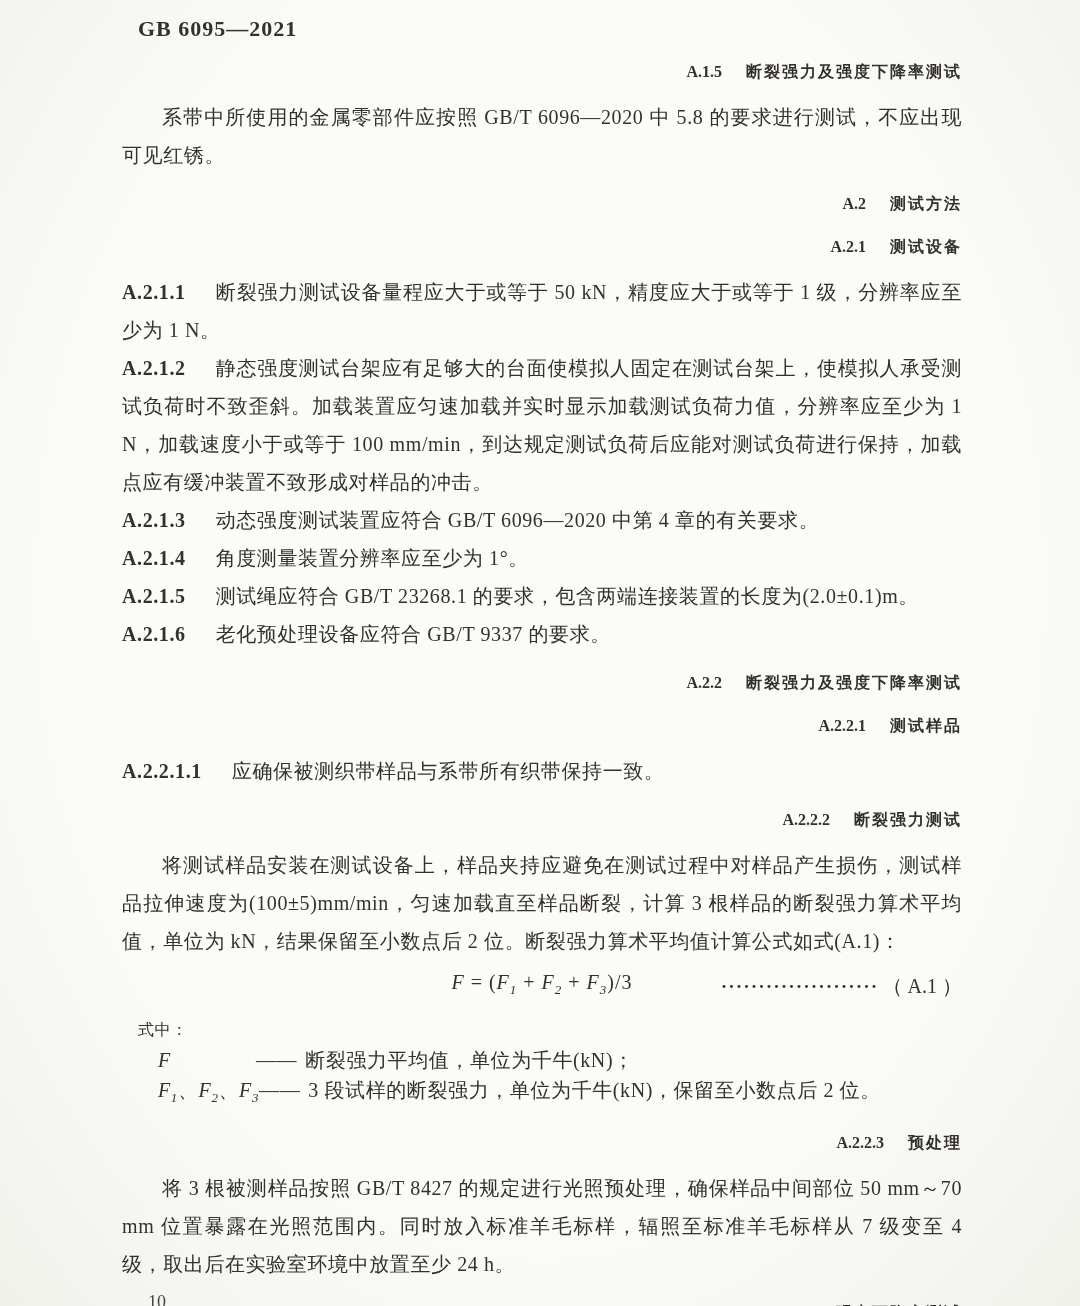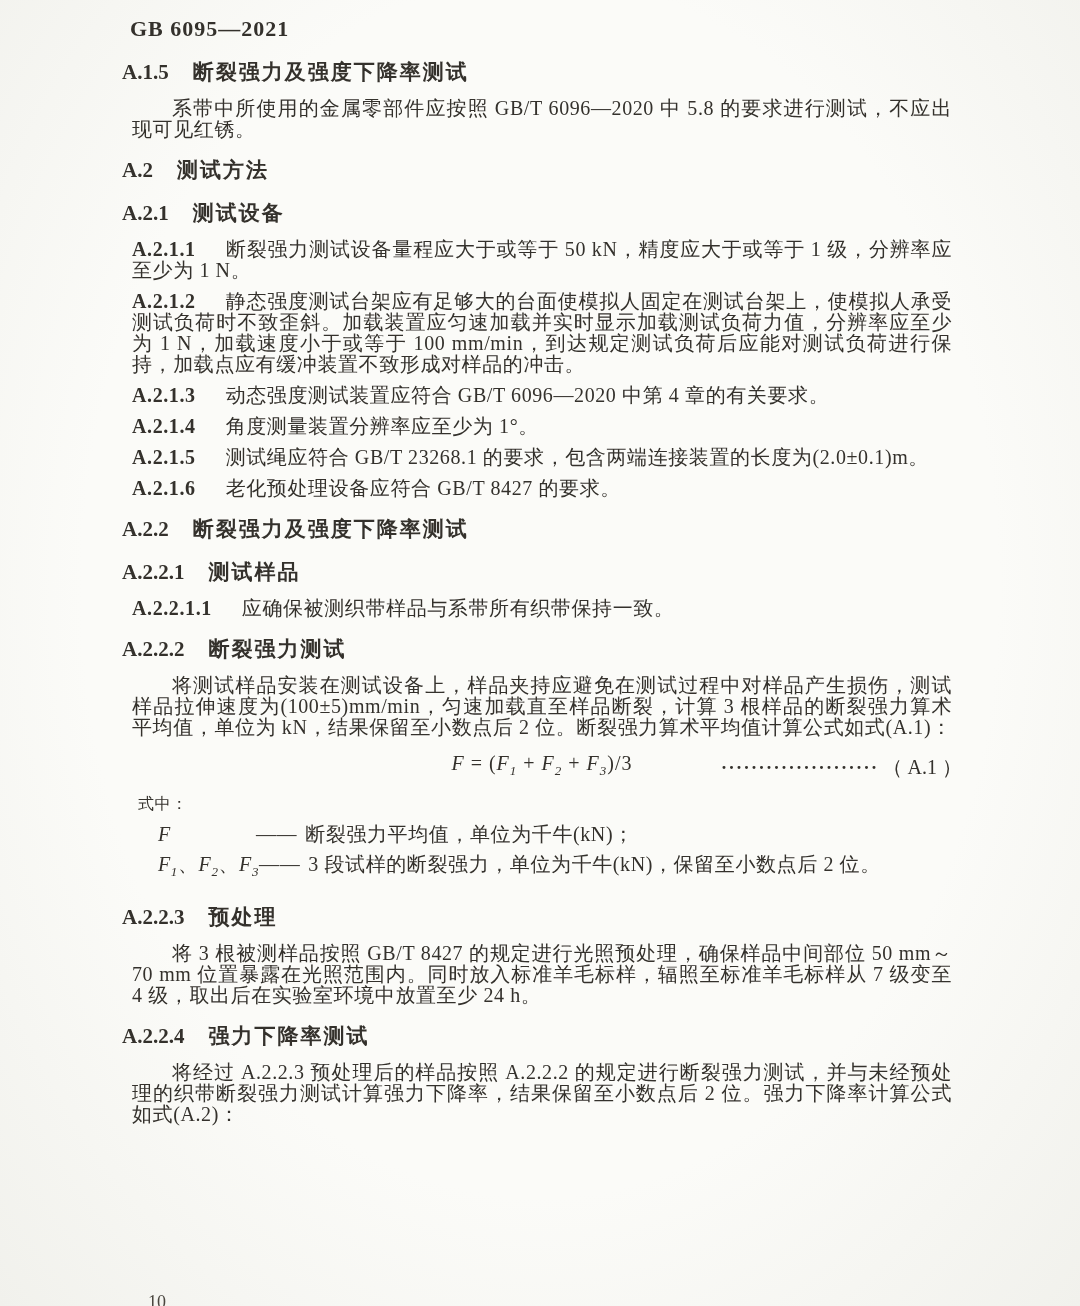--- a/index.html
+++ b/index.html
@@ -19,59 +19,60 @@
     box-sizing: border-box;
     width: 1080px;
     height: 1306px;
     padding: 16px 118px 0 122px;
     background: radial-gradient(ellipse at 50% 45%, #fbfbf8 60%, #f1f1ec 100%);
   }
   .doc-header {
     font-weight: 700;
     font-size: 22px;
     letter-spacing: 1px;
-    margin: 0 0 10px 8px;
+    margin: 0 0 10px 16px;
   }
   .heading {
     display: flex;
     align-items: baseline;
     gap: 24px;
-    font-size: 21px;
+    font-size: 16px;
     font-weight: 700;
     margin: 17px 0 13px;
     line-height: 26px;
+    justify-content: flex-end;
   }
   .heading .h-num {
     font-family: "Liberation Serif", "DejaVu Serif", serif;
     white-space: nowrap;
   }
   .heading .h-title {
     font-family: "Liberation Sans", "DejaVu Sans", sans-serif;
     letter-spacing: 2px;
   }
   .para {
     font-size: 20px;
-    line-height: 21px;
-    margin: 10px;
+    line-height: 38px;
+    margin: 0;
     text-align: justify;
     letter-spacing: 0.6px;
   }
   .para.indent { text-indent: 2em; }
   .clause .c-num {
     font-weight: 700;
     padding-right: 30px;
     white-space: nowrap;
   }
   .formula {
     display: grid;
     grid-template-columns: 1fr auto 1fr;
     align-items: center;
     font-size: 20px;
     line-height: 30px;
-    margin: 7px 0 3px;
+    margin: 7px 0 10px;
   }
   .f-expr {
     grid-column: 2;
     white-space: nowrap;
     letter-spacing: 1px;
   }
   .f-right {
     grid-column: 3;
     text-align: right;
     white-space: nowrap;
@@ -140,21 +141,21 @@
       </h2>
       <h2 class="heading lvl3">
         <span class="h-num">A.2.1</span>
         <span class="h-title">测试设备</span>
       </h2>
       <p class="para clause"><span class="c-num">A.2.1.1</span><span class="c-text">断裂强力测试设备量程应大于或等于 50 kN，精度应大于或等于 1 级，分辨率应至少为 1 N。</span></p>
       <p class="para clause"><span class="c-num">A.2.1.2</span><span class="c-text">静态强度测试台架应有足够大的台面使模拟人固定在测试台架上，使模拟人承受测试负荷时不致歪斜。加载装置应匀速加载并实时显示加载测试负荷力值，分辨率应至少为 1 N，加载速度小于或等于 100 mm/min，到达规定测试负荷后应能对测试负荷进行保持，加载点应有缓冲装置不致形成对样品的冲击。</span></p>
       <p class="para clause"><span class="c-num">A.2.1.3</span><span class="c-text">动态强度测试装置应符合 GB/T 6096—2020 中第 4 章的有关要求。</span></p>
       <p class="para clause"><span class="c-num">A.2.1.4</span><span class="c-text">角度测量装置分辨率应至少为 1°。</span></p>
       <p class="para clause"><span class="c-num">A.2.1.5</span><span class="c-text">测试绳应符合 GB/T 23268.1 的要求，包含两端连接装置的长度为(2.0±0.1)m。</span></p>
-      <p class="para clause"><span class="c-num">A.2.1.6</span><span class="c-text">老化预处理设备应符合 GB/T 8427 的要求。</span></p>
+      <p class="para clause"><span class="c-num">A.2.1.6</span><span class="c-text">老化预处理设备应符合 GB/T 9337 的要求。</span></p>
       <h2 class="heading lvl3">
         <span class="h-num">A.2.2</span>
         <span class="h-title">断裂强力及强度下降率测试</span>
       </h2>
       <h2 class="heading lvl4">
         <span class="h-num">A.2.2.1</span>
         <span class="h-title">测试样品</span>
       </h2>
       <p class="para clause"><span class="c-num">A.2.2.1.1</span><span class="c-text">应确保被测织带样品与系带所有织带保持一致。</span></p>
       <h2 class="heading lvl4">

